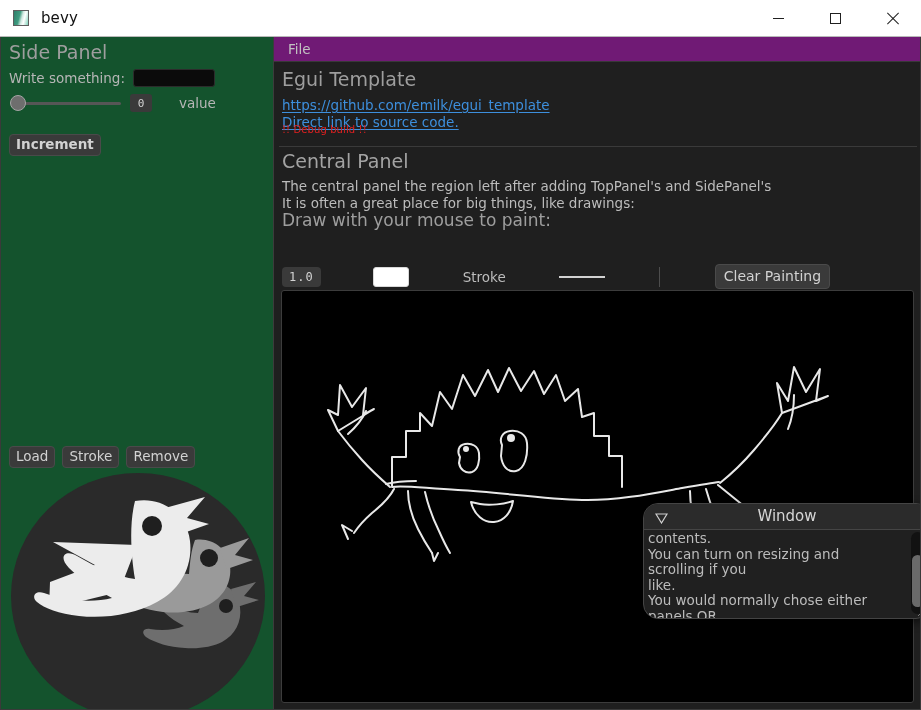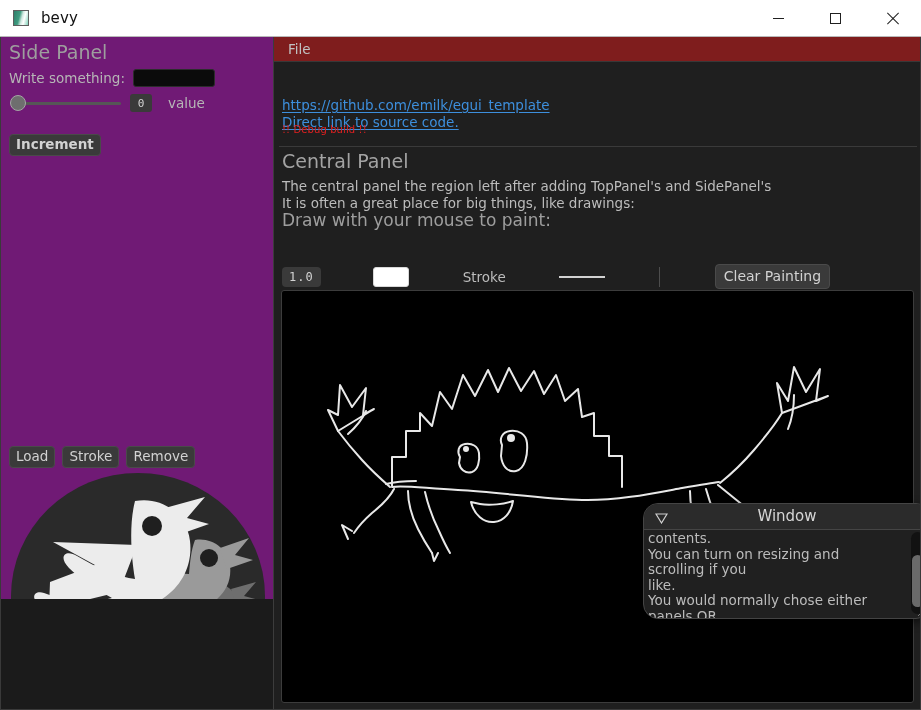--- a/index.html
+++ b/index.html
@@ -68,22 +68,22 @@
     border: 1px solid #3a3a3a;
     border-top: none;
     overflow: hidden;
     font-size: 13.5px;
     color: #c8c8c8;
   }
 
   
   #side-panel {
     position: absolute; left: 0; top: 0;
-    width: 272px; height: 562px;
-    background: #701a75;
+    width: 272px; height: 673px;
+    background: #14532d;
     box-sizing: border-box;
     overflow: hidden;
   }
   #side-panel-sep {
     position: absolute; left: 272px; top: 0;
     width: 1px; height: 673px;
     background: #3c3c3c;
   }
   .sp-heading {
     position: absolute; left: 8px; top: 4px;
@@ -114,21 +114,21 @@
   }
   .drag-value {
     margin-left: 7px;
     min-width: 14px; height: 18px;
     padding: 0 4px;
     background: #3a3a3a; border-radius: 3px;
     display:flex; align-items:center; justify-content:center;
     font-family: "DejaVu Sans Mono", "Liberation Mono", monospace;
     font-size: 11px; color: #d4d4d4;
   }
-  .sp-value-label { margin-left: 16px; color: #b6b6b6; font-size: 13.5px; }
+  .sp-value-label { margin-left: 27px; color: #b6b6b6; font-size: 13.5px; }
   .btn {
     background: #3a3a3a;
     border: 1px solid #4a4a4a;
     border-radius: 4px;
     color: #d2d2d2;
     font-size: 13.5px;
     padding: 1px 6px 2px 6px;
     box-sizing: border-box;
     line-height: 17px;
     display: inline-block;
@@ -140,21 +140,21 @@
   
   #bevy-logo {
     position: absolute; left: 8px; top: 435px;
     width: 258px; height: 250px;
   }
 
   
   #menubar {
     position: absolute; left: 273px; top: 0;
     width: 648px; height: 25px;
-    background: #7f1d1d;
+    background: #701a75;
     border-bottom: 1px solid #383838;
     box-sizing: border-box;
     display: flex; align-items: center;
   }
   #menubar .menu-item {
     margin-left: 10px;
     font-size: 13.5px; color: #c2c2c2;
     padding: 1px 4px; border-radius: 3px;
   }
 
@@ -371,20 +371,21 @@
 
     </div>
 
     <div id="side-panel-sep"></div>
 
     <div id="menubar">
       <span class="menu-item">File</span>
     </div>
 
     <div id="central">
+      <div class="c-h1">Egui Template</div>
       <div class="c-link" id="link-repo">https://github.com/emilk/egui_template</div>
       <div class="c-link" id="link-source">Direct link to source code.</div>
       <div id="debug-build">!! Debug build !!</div>
       <div id="hr1"></div>
 
       <div id="c-h1-2">Central Panel</div>
       <div class="c-body" id="body1">The central panel the region left after adding TopPanel's and SidePanel's</div>
       <div class="c-body" id="body2">It is often a great place for big things, like drawings:</div>
       <div id="c-h2">Draw with your mouse to paint:</div>
 

